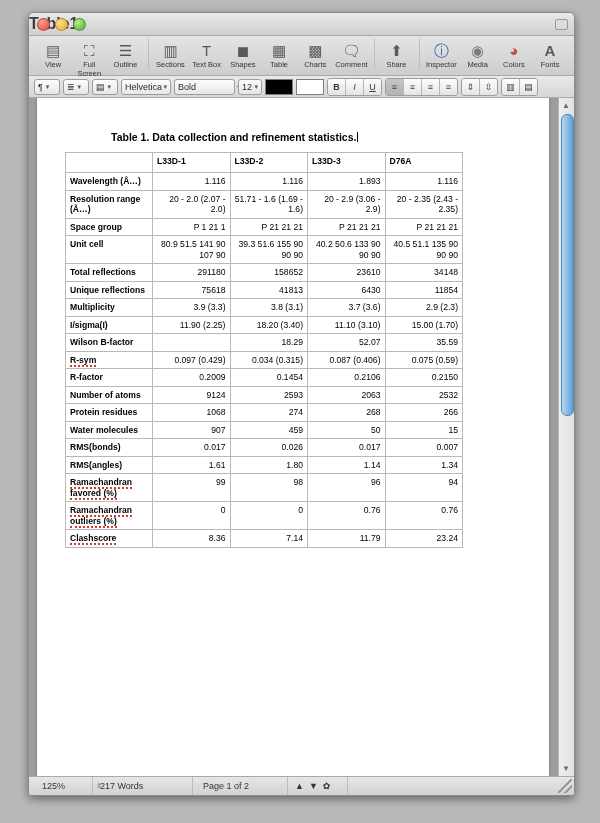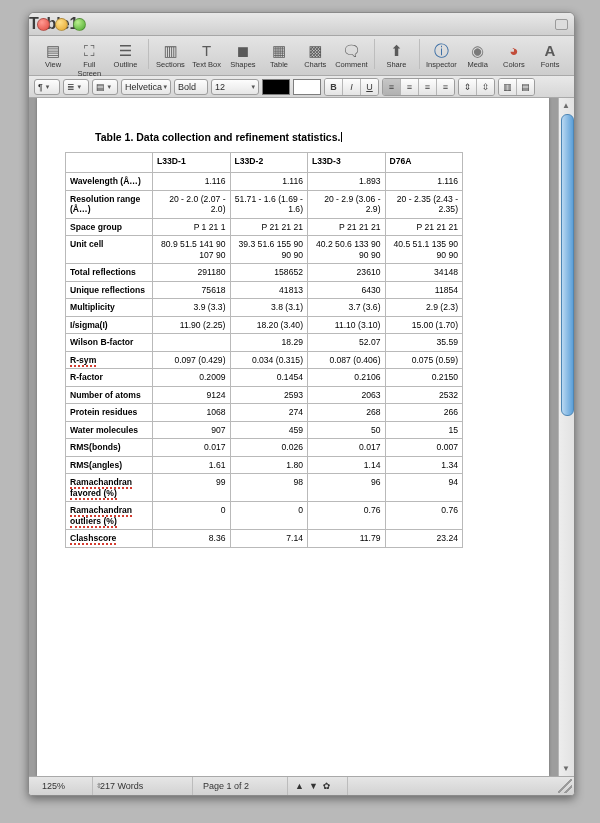--- a/index.html
+++ b/index.html
@@ -123,22 +123,22 @@
     height: 16px;
     display: flex;
     align-items: center;
     padding: 0 3px;
     font-size: 9px;
     box-sizing: border-box;
     white-space: nowrap;
   }
   .fb-box .caret { font-size: 7px; margin-left: 3px; color: #555; }
   .fontname { width: 50px; }
-  .fontstyle { width: 34px; gap: 41px; }
-  .fontsize { width: 48px; }
+  .fontstyle { width: 61px; gap: 41px; }
+  .fontsize { width: 24px; }
   .swatch {
     width: 26px; height: 14px;
     border: 1px solid #7e7e7e;
     background: #000;
   }
   .swatch.white { background: #fff; }
   .seg {
     display: flex;
     border: 1px solid #9d9d9d;
     border-radius: 3px;
@@ -174,21 +174,21 @@
     box-shadow: 0 0 3px rgba(0,0,0,0.3);
     overflow: hidden;
   }
   .page-inner {
     padding: 33px 28px 0 28px;
   }
   .caption {
     font-size: 10.5px;
     font-weight: bold;
     color: #000;
-    margin: 0 0 9px 30px;
+    margin: 0 0 9px 46px;
     position: relative;
   }
   .caret-bar {
     display: inline-block;
     width: 1px;
     height: 10px;
     background: #000;
     vertical-align: -1px;
     margin-left: 1px;
   }

